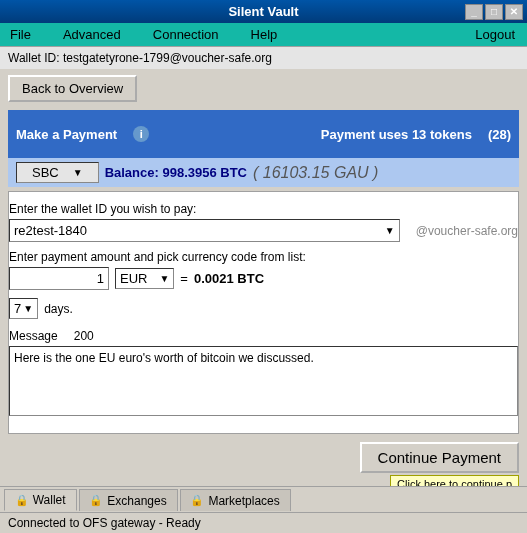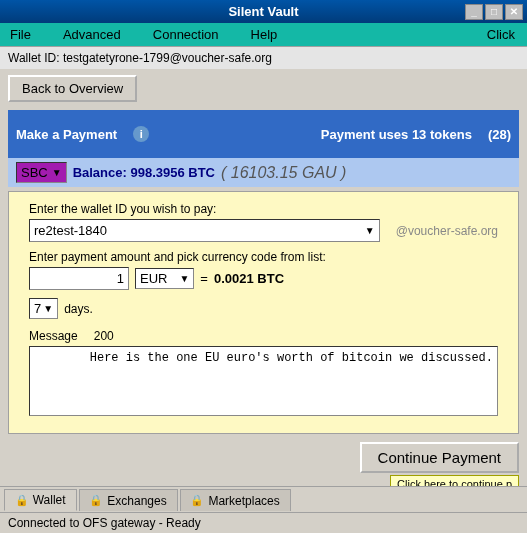--- a/index.html
+++ b/index.html
@@ -109,46 +109,46 @@
     }
     
     #currency-row {
       background: #adc8f0;
       padding: 4px 8px;
       display: flex;
       align-items: center;
       gap: 6px;
     }
     .currency-select {
-      background: #a21caf;
-      border: 1px inset #888;
-      padding: 2px 4px;
-      font-size: 13px;
-      display: flex;
-      align-items: center;
-      gap: 4px;
+      background: #e5e5e5;
+      border: 1px inset #888;
+      padding: 2px 15px;
+      font-size: 13px;
+      display: flex;
+      align-items: center;
+      gap: 14px;
     }
     .dropdown-arrow {
       font-size: 10px;
     }
     #balance-text {
       font-size: 13px;
       color: #000080;
       font-weight: bold;
     }
     #gau-text {
       font-size: 16px;
       color: #555;
       font-style: italic;
     }
     
     #form-area {
-      background: #fef9c3;
+      background: #ffffff;
       border: 1px solid #a0a0a0;
-      padding: 10px 20px;
+      padding: 10px 0;
       margin-top: 4px;
     }
     .form-label {
       font-size: 12px;
       margin-bottom: 3px;
     }
     .wallet-input-row {
       display: flex;
       align-items: center;
       gap: 12px;
@@ -222,22 +222,21 @@
       font-size: 12px;
     }
     .message-textarea {
       width: 100%;
       height: 70px;
       border: 1px inset #888;
       background: white;
       padding: 4px;
       font-size: 12px;
       resize: none;
-      font-family: Liberation Mono, monospace;
-      text-align: right;
+      font-family: Liberation Sans, sans-serif;
     }
     
     #continue-btn-area {
       display: flex;
       justify-content: flex-end;
       align-items: flex-start;
       margin-top: 8px;
       position: relative;
     }
     #continue-btn {
@@ -307,21 +306,21 @@
     <div class="win-btn">□</div>
     <div class="win-btn">✕</div>
   </div>
 </div>
 
 <div id="menubar">
   <span class="menu-item">File</span>
   <span class="menu-item">Advanced</span>
   <span class="menu-item">Connection</span>
   <span class="menu-item">Help</span>
-  <span class="menu-item" id="logout-btn">Click</span>
+  <span class="menu-item" id="logout-btn">Logout</span>
 </div>
 
 <div id="wallet-id-bar">
   <span>Wallet ID: testgatetyrone-1799@voucher-safe.org</span>
 </div>
 
 <div id="main">
   
   <button id="back-btn">Back to Overview</button>
 

